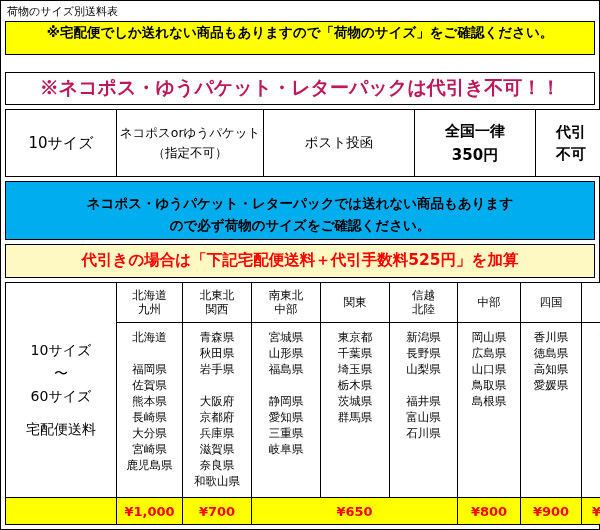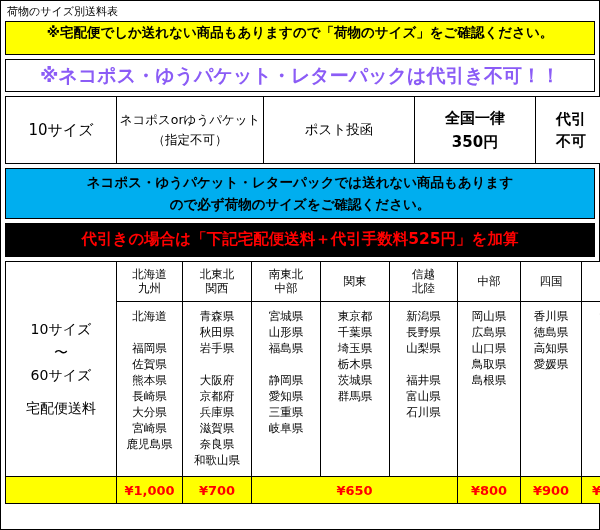--- a/index.html
+++ b/index.html
@@ -38,32 +38,33 @@
     font-weight: bold;
     text-align: center;
     line-height: 20px;
     height: 34px;
     box-sizing: border-box;
     white-space: nowrap;
     overflow: hidden;
   }
   
   .notice-red {
-    margin: 4px 4px 0 4px;
+    margin: 17px 4px 0 4px;
     background: #ffffff;
     border: 1px solid #000;
-    color: #8b5cf6;
+    color: #be185d;
     font-size: 19px;
     font-weight: bold;
     text-align: center;
     line-height: 30px;
     height: 33px;
     box-sizing: border-box;
     white-space: nowrap;
     overflow: hidden;
+    font-family: Liberation Serif, serif;
   }
   
   table.grid {
     border-collapse: collapse;
     table-layout: fixed;
   }
   .row10 {
     margin: 4px 4px 0 4px;
     width: 590px;
   }
@@ -104,27 +105,27 @@
   
   .notice-cyan {
     margin: 4px 4px 0 4px;
     background: #00aeef;
     border: 1px solid #000;
     color: #000;
     font-size: 13.5px;
     font-weight: bold;
     text-align: center;
     line-height: 22px;
-    padding: 2px 0 3px 0;
+    padding: 10px 0 3px 0;
     box-sizing: border-box;
   }
   
   .notice-black {
     margin: 4px 4px 0 4px;
-    background: #000000;
+    background: #fef9c3;
     border: 1px solid #000;
     color: #ff0000;
     font-size: 15.5px;
     font-weight: bold;
     text-align: center;
     line-height: 25px;
     padding: 3px 2px 4px 2px;
     box-sizing: border-box;
   }
   

